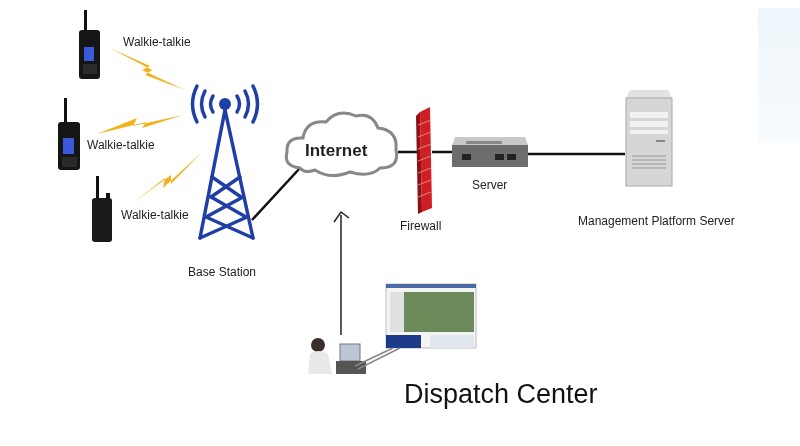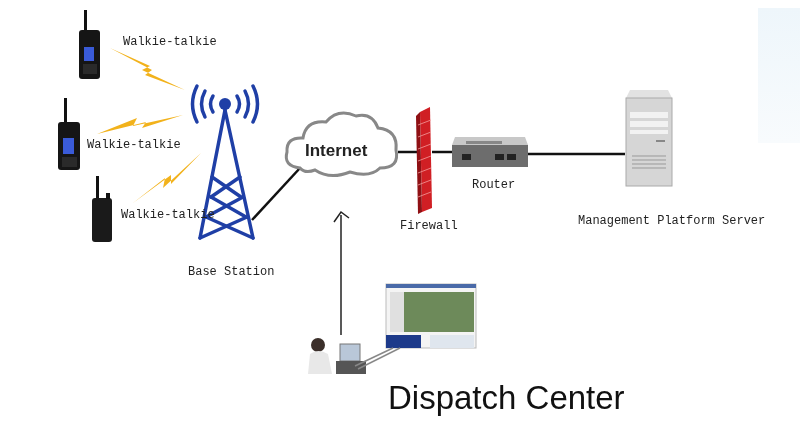--- a/index.html
+++ b/index.html
@@ -1,21 +1,21 @@
 <!DOCTYPE html>
 <html><head>
 <meta charset="utf-8">
 <style>
   html, body { margin:0; padding:0; background:#ffffff; }
   body { width:800px; height:446px; position:relative; overflow:hidden; font-family:"Liberation Sans", sans-serif; }
-  .lbl { position:absolute; font-size:12px; color:#222; white-space:nowrap;font-family:Liberation Mono, monospace; }
+  .lbl { position:absolute; font-size:12px; color:#222; white-space:nowrap; }
   .bg-panel { position:absolute; left:758px; top:8px; width:42px; height:135px; background:linear-gradient(#eef6fb,#f8fbfd); }
   svg { position:absolute; left:0; top:0; }
   .internet-text { font-size:17px; font-weight:bold; fill:#222; font-family:"Liberation Sans", sans-serif; }
-  .title { position:absolute; left:388px; top:379px; font-size:33px; color:#111; white-space:nowrap; }
+  .title { position:absolute; left:404px; top:379px; font-size:27px; color:#111; white-space:nowrap; }
 </style>
 </head>
 <body>
 
 <div class="bg-panel"></div>
 
 <svg width="800" height="446" viewBox="0 0 800 446">
 
   <line x1="252" y1="220" x2="300" y2="168" stroke="#111" stroke-width="2.5"></line>
   <line x1="398" y1="152" x2="418" y2="152" stroke="#111" stroke-width="2.5"></line>
@@ -126,15 +126,15 @@
     <line x1="355" y1="366" x2="393" y2="348" stroke="#888" stroke-width="1.5"></line>
     <line x1="358" y1="369" x2="400" y2="348" stroke="#888" stroke-width="1.5"></line>
   </g>
 </svg>
 
 <div class="lbl" style="left:123px;top:35px;">Walkie-talkie</div>
 <div class="lbl" style="left:87px;top:138px;">Walkie-talkie</div>
 <div class="lbl" style="left:121px;top:208px;">Walkie-talkie</div>
 <div class="lbl" style="left:188px;top:265px;">Base Station</div>
 <div class="lbl" style="left:400px;top:219px;">Firewall</div>
-<div class="lbl" style="left:472px;top:178px;">Router</div>
+<div class="lbl" style="left:472px;top:178px;">Server</div>
 <div class="lbl" style="left:578px;top:214px;">Management Platform Server</div>
 <div class="title">Dispatch Center</div>
 
 </body></html>

